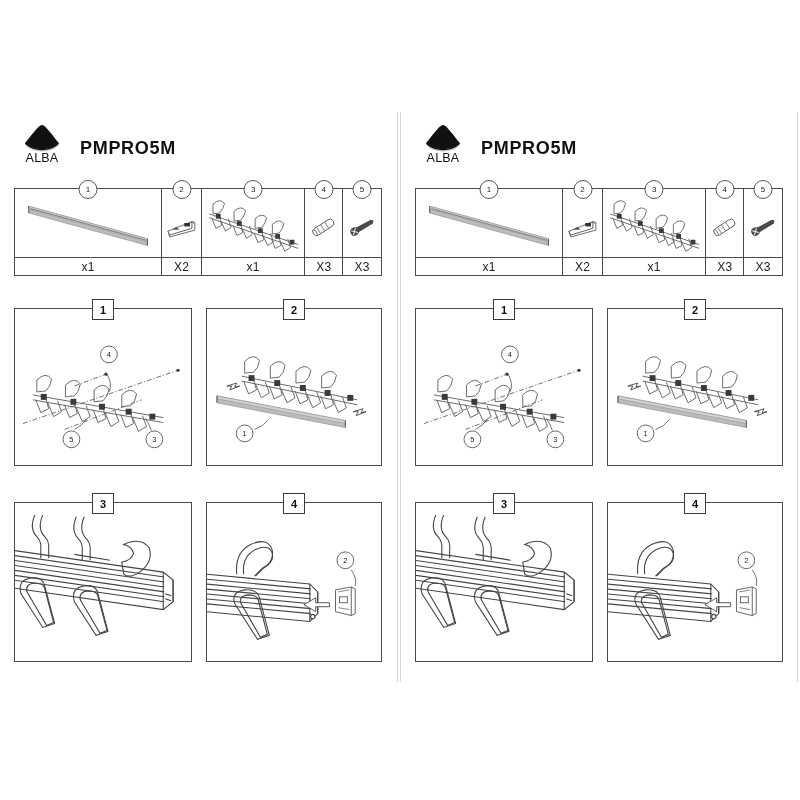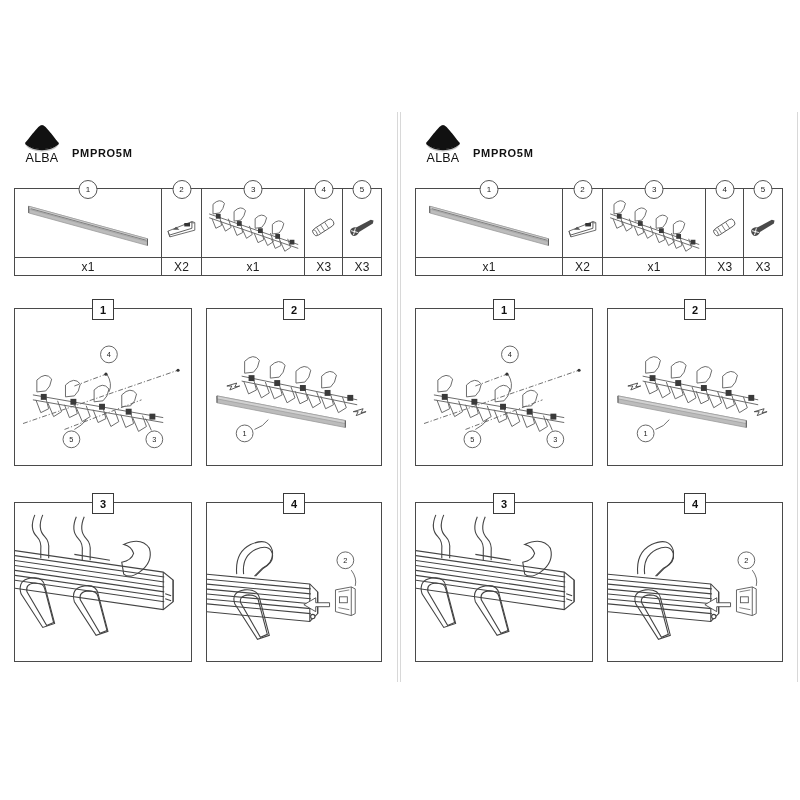--- a/index.html
+++ b/index.html
@@ -10,24 +10,24 @@
     color:#1a1a1a;
   }
   .canvas{position:relative;width:800px;height:800px;background:#fff;}
 
   
   .sheet{position:absolute;top:112px;width:398px;height:570px;background:#fff;box-sizing:border-box;}
   .sheet.left{left:0px;border-right:1px solid #d8d8d8;}
   .sheet.right{left:400px;border-left:1px solid #d8d8d8;border-right:1px solid #d8d8d8;}
 
   
-  .brand{position:absolute;left:18px;top:10px;display:flex;align-items:flex-end;gap:6px;}
+  .brand{position:absolute;left:18px;top:10px;display:flex;align-items:flex-end;gap:14px;}
   .logo{width:48px;height:42px;position:relative;}
   .logo svg{display:block;}
-  .model{font-size:11px;font-weight:bold;letter-spacing:0.7px;color:#111;padding-bottom:5px;}
+  .model{font-size:18px;font-weight:bold;letter-spacing:0.7px;color:#111;padding-bottom:5px;}
 
   
   .parts{position:absolute;left:14px;top:76px;width:368px;height:88px;
          border:1.1px solid #4a4a4a;box-sizing:border-box;display:flex;}
   .pcol{position:relative;border-right:1.1px solid #4a4a4a;box-sizing:border-box;
         display:flex;flex-direction:column;}
   .pcol:last-child{border-right:none;}
   .pcol.c1{width:148px;} .pcol.c2{width:40px;} .pcol.c3{width:104px;}
   .pcol.c4{width:38px;} .pcol.c5{width:38px;}
   .pbody{flex:1;position:relative;overflow:hidden;}

